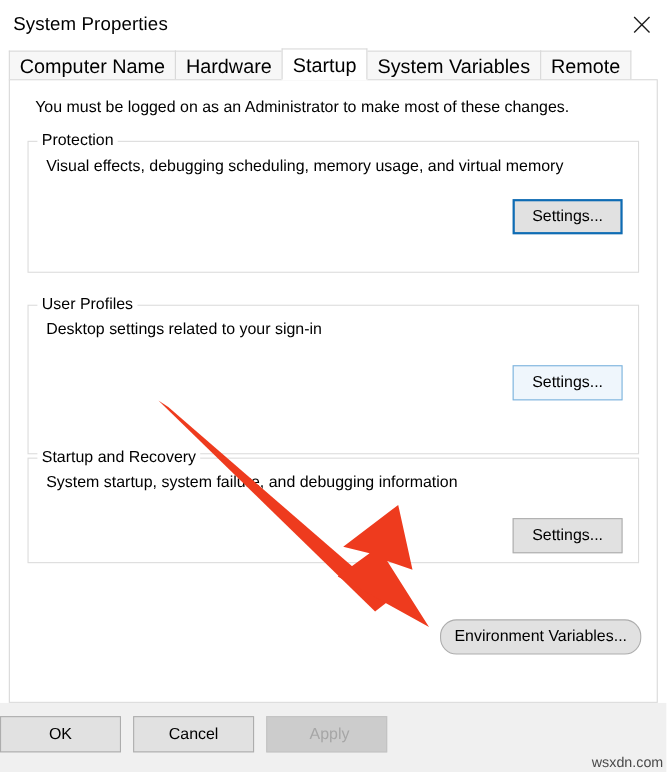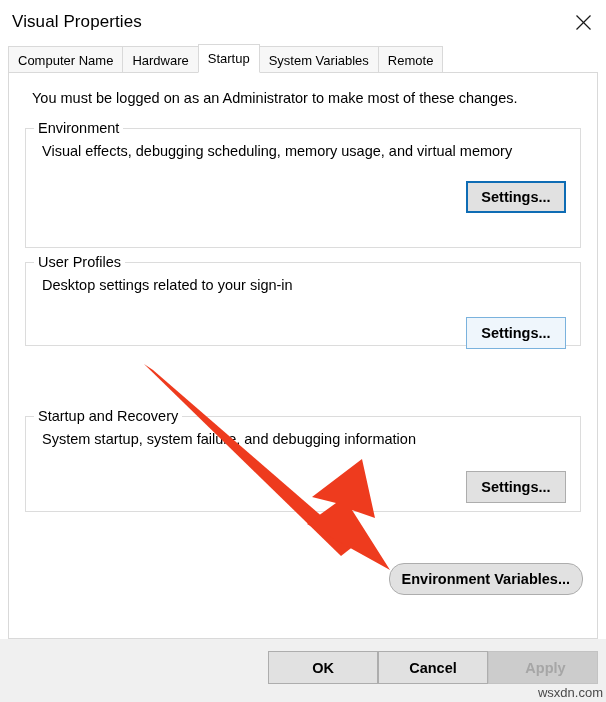--- a/index.html
+++ b/index.html
@@ -63,21 +63,21 @@
     display: flex;
     align-items: flex-end;
     padding-left: 8px;
     background: #ffffff;
   }
   .tab {
     height: 27px;
     padding: 0 9px;
     display: flex;
     align-items: center;
-    font-size: 13px;
+    font-size: 18px;
     line-height: 1;
     background: #f7f7f7;
     border: 1px solid #d9d9d9;
     border-bottom: none;
     margin-right: -1px;
     color: #000000;
     white-space: nowrap;
     position: relative;
     top: 1px;
     cursor: default;
@@ -147,21 +147,20 @@
     background: #e1e1e1;
     border: 1px solid #adadad;
     height: 32px;
     min-width: 100px;
     padding: 0 12px;
     display: inline-flex;
     align-items: center;
     justify-content: center;
     cursor: default;
     white-space: nowrap;
-    font-weight: bold;
   }
   .btn.focused {
     background: #e1e1e1;
     border: 2px solid #0e6cb4;
   }
   .btn.hovered {
     background: #eff6fc;
     border: 1px solid #7ab2dd;
   }
   .btn.wide { min-width: 175px; border-radius: 15px; }
@@ -171,22 +170,22 @@
     color: #a6a6a6;
     padding-left: 17px;
   }
 
   
   .footer {
     flex: 1 1 auto;
     background: #f0f0f0;
     display: flex;
     align-items: flex-start;
-    justify-content: flex-end;
     padding: 12px 8px 0 0;
+    gap: 11px;
     position: relative;
   }
   .footer .btn { min-width: 110px; height: 33px; }
 
   
   .arrow-layer {
     position: absolute;
     inset: 0;
     pointer-events: none;
     z-index: 50;
@@ -203,21 +202,21 @@
     z-index: 60;
     white-space: nowrap;
   }
 </style>
 </head>
 <body>
 
 <div class="window">
 
   <div class="titlebar">
-    <div class="title-text">Visual Properties</div>
+    <div class="title-text">System Properties</div>
     <div class="close-btn">
       <span>
         <svg width="17" height="17" viewBox="0 0 17 17">
           <line x1="1.5" y1="1.5" x2="15.5" y2="15.5" stroke="#1a1a1a" stroke-width="1.2"></line>
           <line x1="15.5" y1="1.5" x2="1.5" y2="15.5" stroke="#1a1a1a" stroke-width="1.2"></line>
         </svg>
       </span>
     </div>
   </div>
 
@@ -227,28 +226,28 @@
     <div class="tab active">Startup</div>
     <div class="tab">System Variables</div>
     <div class="tab">Remote</div>
   </div>
 
   <div class="panel">
 
     <div class="intro">You must be logged on as an Administrator to make most of these changes.</div>
 
     <div class="group" style="top:55px; height:120px;">
-      <div class="group-label">Environment</div>
+      <div class="group-label">Protection</div>
       <div class="group-desc">Visual effects, debugging scheduling, memory usage, and virtual memory</div>
       <div class="group-btnrow" style="margin-top:22px;">
         <button class="btn focused">Settings...</button>
       </div>
     </div>
 
-    <div class="group" style="top:189px; height:84px;">
+    <div class="group" style="top:204px; height:136px;">
       <div class="group-label">User Profiles</div>
       <div class="group-desc">Desktop settings related to your sign-in</div>
       <div class="group-btnrow" style="margin-top:24px;">
         <button class="btn hovered">Settings...</button>
       </div>
     </div>
 
     <div class="group" style="top:343px; height:96px;">
       <div class="group-label">Startup and Recovery</div>
       <div class="group-desc">System startup, system failure, and debugging information</div>

